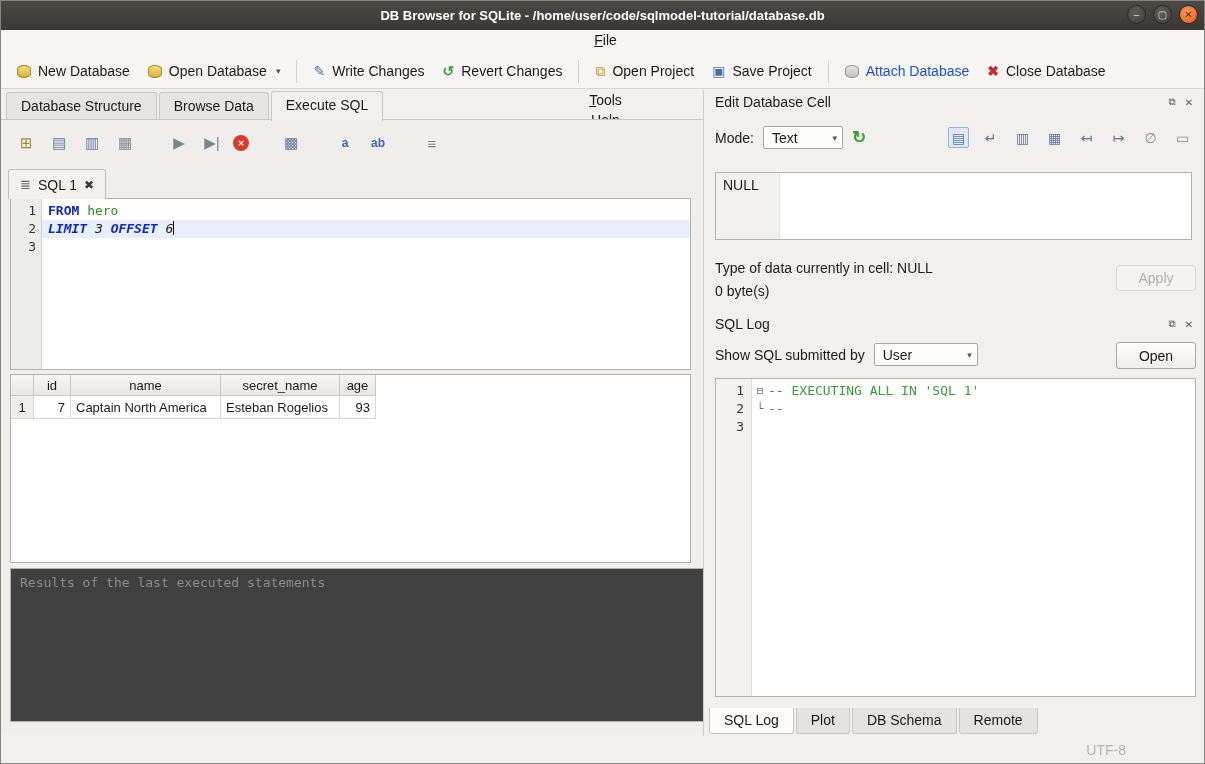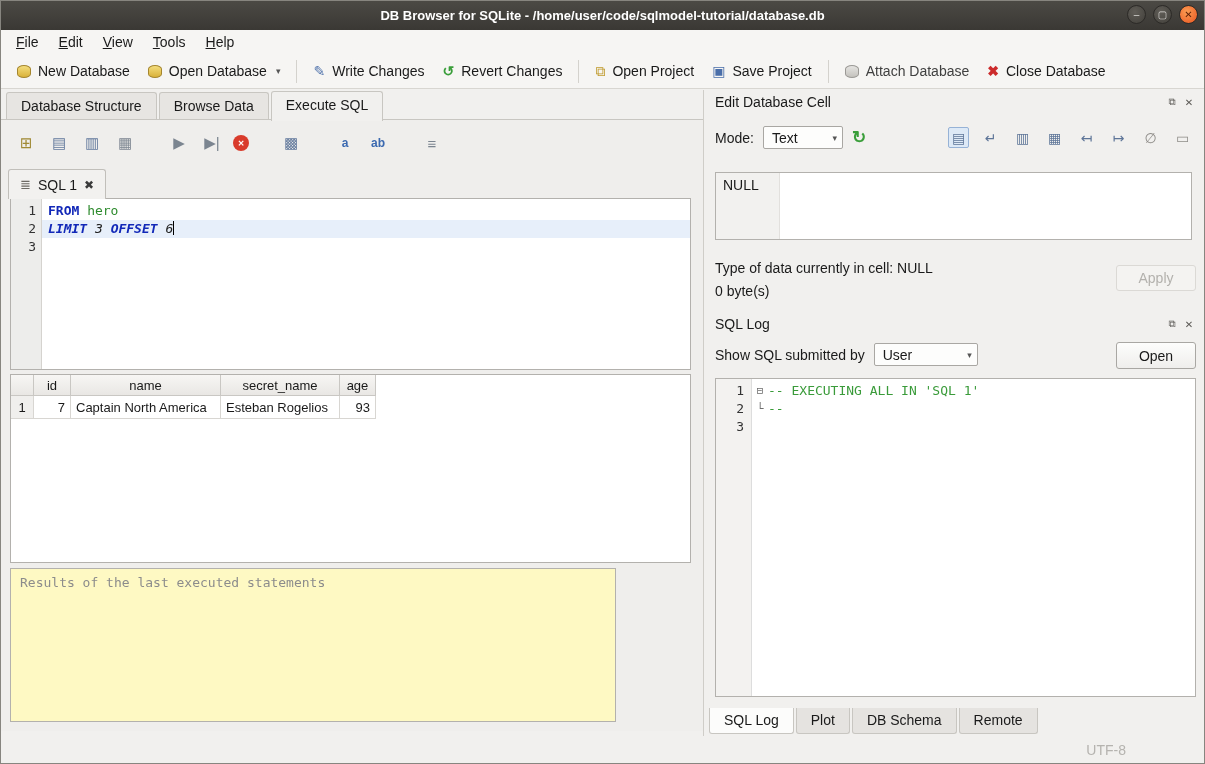--- a/index.html
+++ b/index.html
@@ -24,33 +24,33 @@
     display:flex; align-items:center; justify-content:center;
     font-size:10px; font-weight:normal; color:#d8d6d2;
     background:radial-gradient(circle at 40% 35%, #605d57, #413f3a);
     border:1px solid #2c2a27;
   }
   .win-btn.close { background:radial-gradient(circle at 40% 35%, #fb9d53, #e95420); color:#5b1f06; }
 
   
   .menubar {
     position:absolute; left:0; top:30px; width:1205px; height:24px;
-    background:#f6f5f3; display:flex; align-items:center; padding-left:6px; font-size:14px;
+    background:#f6f5f3; display:flex; align-items:center; padding-left:6px; font-size:14px;flex-direction:column;
   }
   .menu-item { display:inline-block; padding:2px 10px; }
   .menu-item::first-letter { text-decoration:underline; }
 
   
   .toolbar {
     position:absolute; left:0; top:54px; width:1205px; height:35px;
     background:#f6f5f3; border-bottom:1px solid #d8d6d1;
     display:flex; align-items:center; padding-left:8px; font-size:14px;
   }
   .tb-item { display:flex; align-items:center; gap:7px; padding:4px 9px; white-space:nowrap; }
-  .tb-item.disabled { color:#404040; }
+  .tb-item.disabled { color:#1d4ed8; }
   .tb-sep { width:1px; height:23px; background:#d4d2cd; margin:0 7px; }
   .db-cyl {
     width:14px; height:13px; border-radius:7px/4px;
     background:linear-gradient(#f4dd7d,#d9b23a); border:1px solid #a5862e;
   }
   .db-cyl.gray { background:linear-gradient(#e5e4e1,#c4c2bd); border-color:#9b9995; }
   .glyph { font-size:14px; line-height:1; }
   .caret-sm { font-size:9px; color:#555; margin-left:2px; }
 
   
@@ -123,22 +123,22 @@
   .col-name { width:150px; }
   .col-secret { width:119px; }
   .col-age { width:36px; }
   .rt-row { display:flex; height:23px; width:365px; }
   .rt-rownum { width:23px; background:#f0efed; border-right:1px solid #d8d6d2; border-bottom:1px solid #d8d6d2; display:flex; align-items:center; justify-content:center; }
   .rt-cell { border-right:1px solid #d8d6d2; border-bottom:1px solid #d8d6d2; display:flex; align-items:center; padding:0 5px; }
   .rt-cell.num { justify-content:flex-end; }
 
   
   .message-pane {
-    position:absolute; left:10px; top:568px; width:606px; height:154px;
-    background:#fef9c3; border:1px solid #b3b1ad;
+    position:absolute; left:10px; top:568px; width:694px; height:154px;
+    background:#404040; border:1px solid #b3b1ad;
     font-family:"DejaVu Sans Mono", monospace; font-size:13px; color:#8c8c8c;
     padding:6px 9px;
   }
 
   
   .right-panel {
     position:absolute; left:703px; top:90px; width:502px; height:646px;
     background:#f1f0ee; border-left:1px solid #cfcdc8;
   }
   .panel-header { position:absolute; font-size:14px; }

